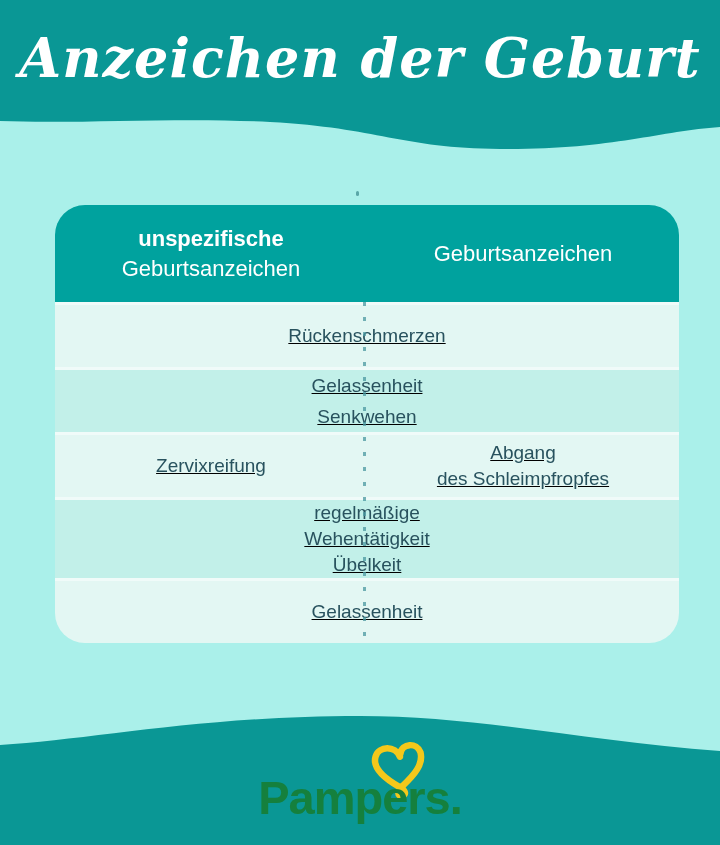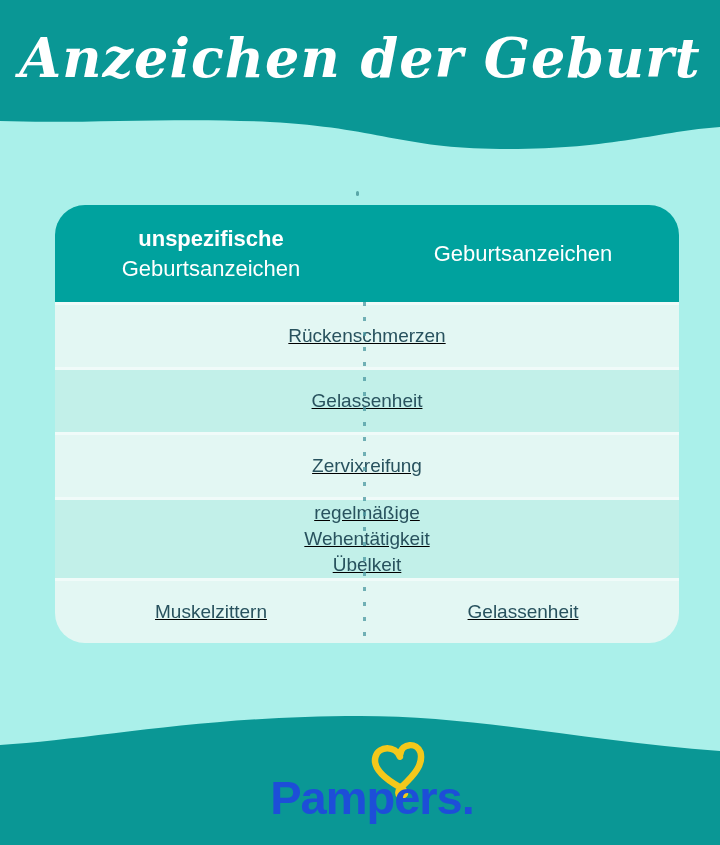--- a/index.html
+++ b/index.html
@@ -70,22 +70,22 @@
   .footer-wave { position:absolute; bottom:0; left:0; display:block; }
   .logo {
     position:absolute; left:50%; transform:translateX(-50%);
     top:740px; width:240px; height:100px; text-align:center;
   }
   .logo-heart {
     position:absolute; left:128px; top:0;
     transform:rotate(-9deg);
   }
   .brand-text {
-    position:absolute; left:12px; top:30px; width:240px;
-    color:#1d4ed8; font-weight:bold; font-size:47px;
+    position:absolute; left:0; top:30px; width:240px;
+    color:#15803d; font-weight:bold; font-size:47px;
     letter-spacing:-1px;
   }
 </style>
 </head>
 <body>
 
 <div class="page">
 
   <svg class="header-wave" width="720" height="165" viewBox="0 0 720 165">
     <path d="M0,0 H720 V127 C660,131 610,150 500,149 C400,148 380,128 270,122 C180,117 80,124 0,121 Z" fill="#0a9795"></path>
@@ -105,31 +105,33 @@
         <span>Geburtsanzeichen</span>
       </div>
     </div>
 
     <div class="rows">
       <div class="row light">
         <div class="cell">Rückenschmerzen</div>
       </div>
       <div class="row dark">
         <div class="cell">Gelassenheit</div>
+        <div class="cell">Senkwehen</div>
       </div>
       <div class="row light">
         <div class="cell">Zervixreifung</div>
+        <div class="cell">Abgang
+des Schleimpfropfes</div>
       </div>
       <div class="row dark">
         <div class="cell">regelmäßige
 Wehentätigkeit</div>
         <div class="cell">Übelkeit</div>
       </div>
       <div class="row light">
-        <div class="cell">Muskelzittern</div>
         <div class="cell">Gelassenheit</div>
       </div>
     </div>
 
     <div class="divider"></div>
   </div>
 
   <svg class="footer-wave" width="720" height="140" viewBox="0 0 720 140">
     <path d="M0,140 V40 C90,35 200,11 360,11 C480,11 590,37 720,46 V140 Z" fill="#0a9795"></path>
   </svg>

